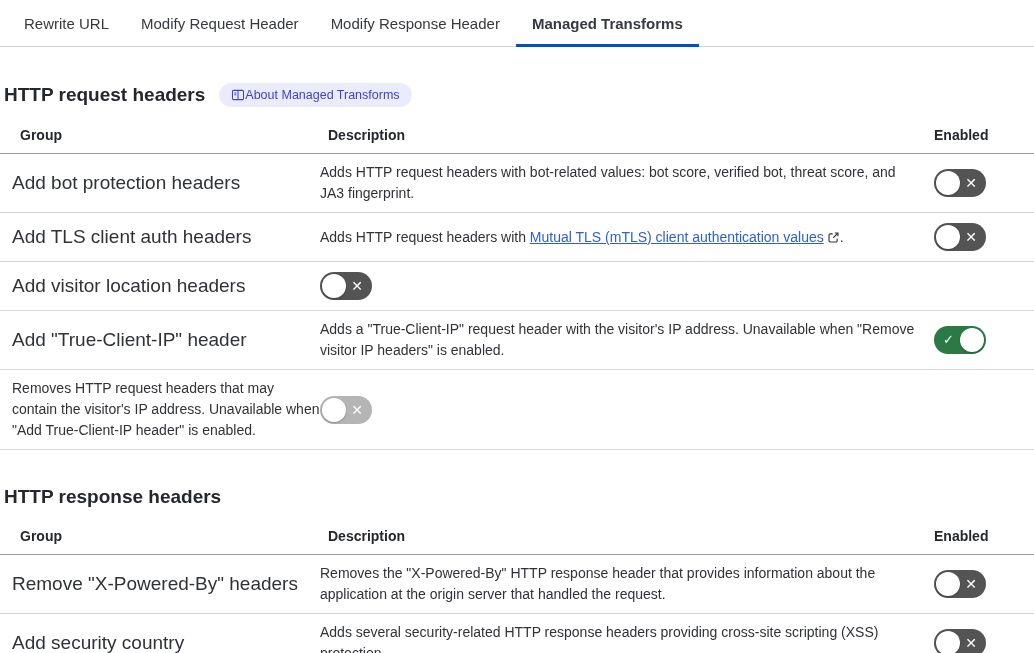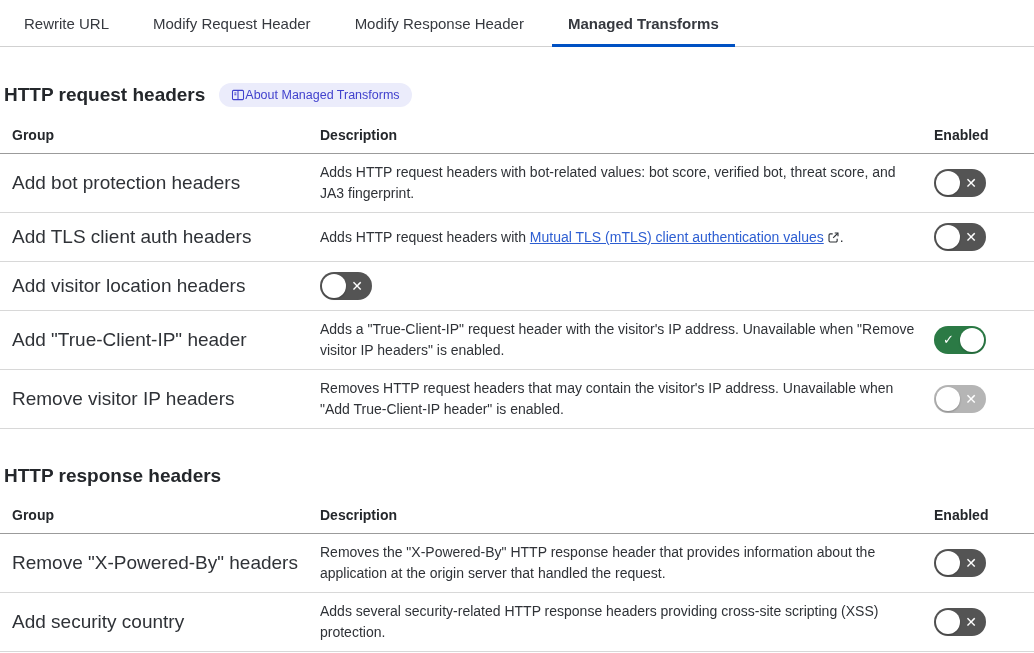--- a/index.html
+++ b/index.html
@@ -17,21 +17,21 @@
   }
   *{box-sizing:border-box;}
   html,body{margin:0;padding:0;}
   body{
     width:1034px;height:653px;overflow:hidden;background:#fff;
     font-family:"Liberation Sans",sans-serif;color:var(--text);
   }
   
   .tabbar{
     display:flex;align-items:stretch;height:47px;
-    border-bottom:1px solid #d1d1d1;padding-left:8px;gap:12px;
+    border-bottom:1px solid #d1d1d1;padding-left:8px;
   }
   .tab{
     display:flex;align-items:center;padding:0 16px;font-size:15px;
     color:#36393f;cursor:pointer;position:relative;white-space:nowrap;
   }
   .tab.active{font-weight:700;}
   .tab.active::after{
     content:"";position:absolute;left:0;right:0;bottom:-1px;height:3px;
     background:var(--accent);
   }
@@ -43,21 +43,21 @@
   .section-title{font-size:19px;font-weight:700;color:var(--heading);margin:0;}
   .badge{
     display:inline-flex;align-items:center;
     background:var(--badge-bg);color:var(--badge-fg);
     font-size:12.5px;border-radius:12px;padding:5px 12px;cursor:pointer;
   }
   .badge svg{display:block;}
   
   .thead{
     display:grid;grid-template-columns:308px 1fr 100px;
-    padding:10px 0 10px 12px;font-size:14px;font-weight:700;color:#24272b;
+    padding:10px 0 10px 20px;font-size:14px;font-weight:700;color:#24272b;
     border-bottom:1px solid var(--border-dark);
   }
   .row{
     display:grid;grid-template-columns:308px 1fr 100px;
     padding:8px 0 8px 12px;align-items:center;min-height:49px;
     border-bottom:1px solid var(--border-light);
   }
   .cell-group{font-size:19px;color:#2f3237;}
   .cell-desc{font-size:14px;line-height:21px;color:#2f3237;max-width:596px;}
   .cell-desc a{color:var(--link);text-decoration:underline;cursor:pointer;}
@@ -149,21 +149,20 @@
       <div class="cell-group"><span>Add "True-Client-IP" header</span></div>
       <div class="cell-desc"><span>Adds a "True-Client-IP" request header with the visitor's IP address. Unavailable when "Remove visitor IP headers" is enabled.</span></div>
       <div class="cell-toggle">
         <button class="toggle on">
           <span class="mark">✓</span>
           <span class="knob"></span>
         </button>
       </div>
     </div>
     <div class="row">
-      <div class="cell-group"><span>Remove visitor IP headers</span></div>
       <div class="cell-desc"><span>Removes HTTP request headers that may contain the visitor's IP address. Unavailable when "Add True-Client-IP header" is enabled.</span></div>
       <div class="cell-toggle">
         <button class="toggle disabled">
           <span class="mark">✕</span>
           <span class="knob"></span>
         </button>
       </div>
     </div>
     <div class="section-head">
       <h2 class="section-title">HTTP response headers</h2>

